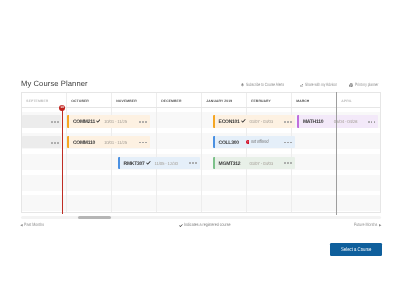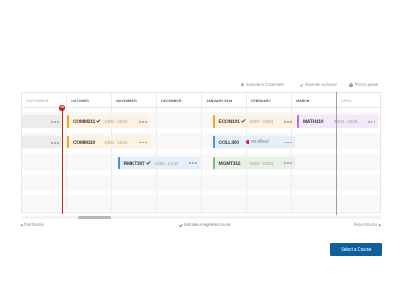--- a/index.html
+++ b/index.html
@@ -68,20 +68,21 @@
   
   .btn{position:absolute;left:329.5px;top:242.8px;width:52.5px;height:12.8px;background:#0f5f9c;border-radius:1.2px;
        display:flex;align-items:center;justify-content:center;color:#fff;}
   .btn span{font-size:5.4px;letter-spacing:0;display:inline-block;transform:scaleX(.79);line-height:5.4px;position:relative;top:1.4px;}
 </style>
 </head>
 <body>
 
 <div class="page">
 
+  <div class="title">My Course Planner</div>
 
   <div class="toolbar">
     <div class="tb tb1">
       <svg width="2.9" height="4.1" viewBox="0 0 13 18">
           <path fill="#8a8a8a" d="M6.5 0a1.3 1.3 0 0 0-1.3 1.3v.6A4.7 4.7 0 0 0 2 6.4v3.4L.6 12.6h11.8L11 9.8V6.4a4.7 4.7 0 0 0-3.2-4.5v-.6A1.3 1.3 0 0 0 6.5 0zM4.8 13.8a1.8 1.8 0 0 0 3.4 0z"></path>
         </svg>
       <span>Subscribe to Course Alerts</span>
     </div>
     <div class="tb tb2">
       <svg width="3.4" height="3.8" viewBox="0 0 16 18">

